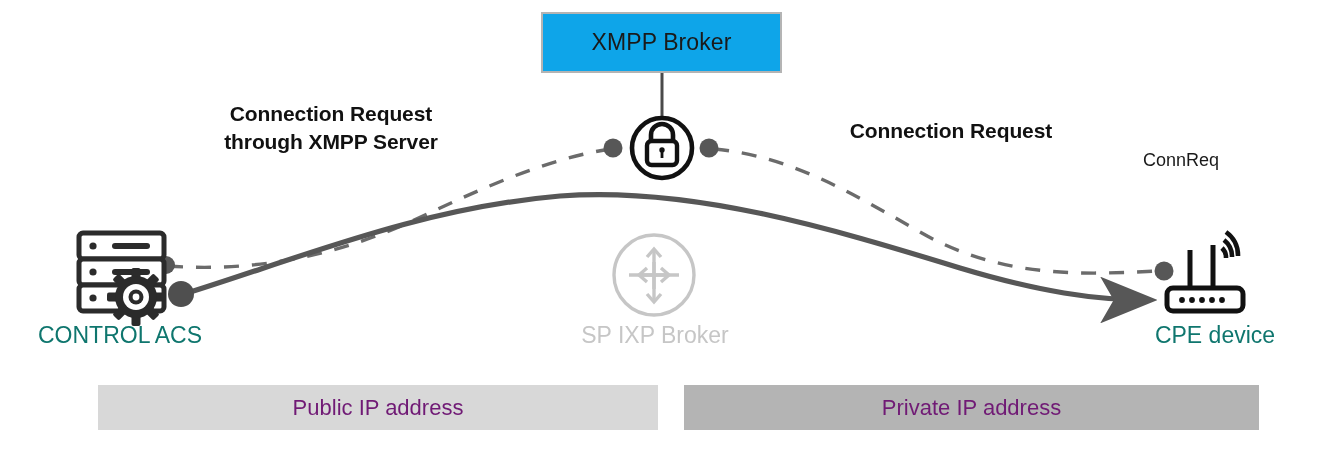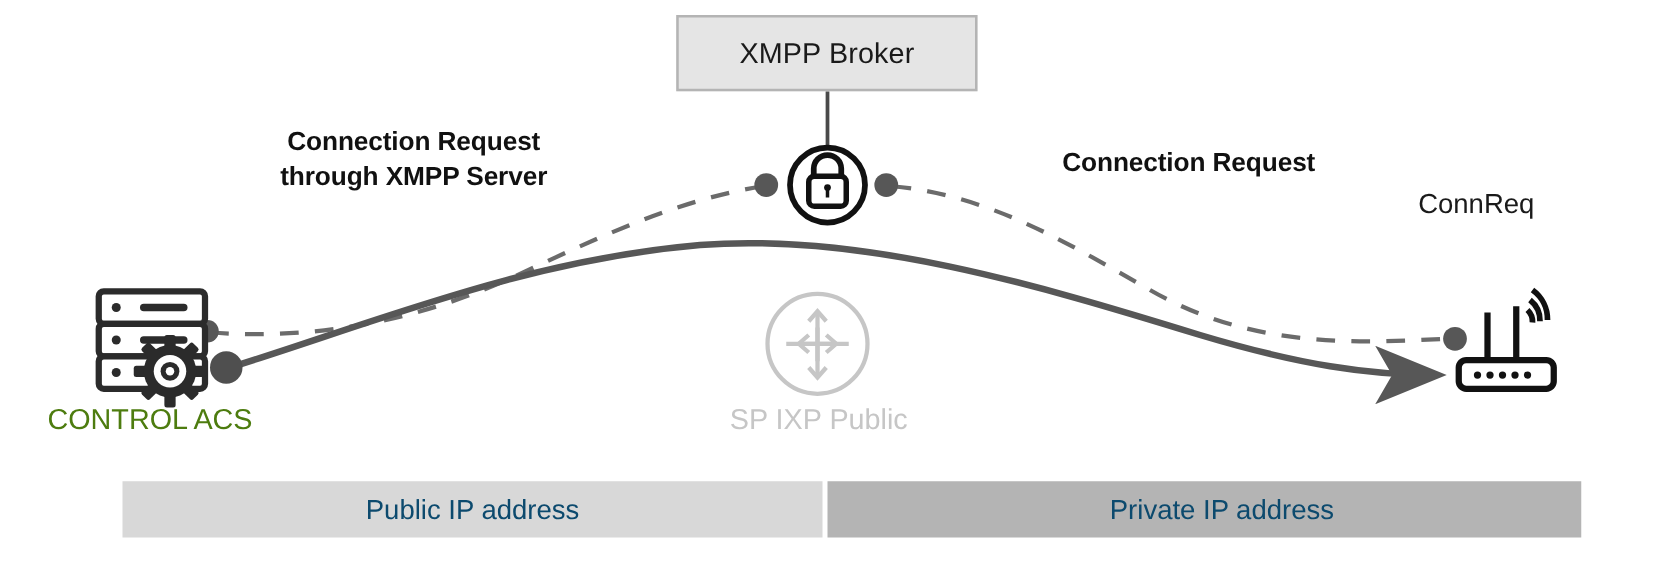--- a/index.html
+++ b/index.html
@@ -27,21 +27,21 @@
   }
   .abs { position: absolute; }
 
   
   .broker-box {
     left: 541px;
     top: 12px;
     width: 241px;
     height: 61px;
     border: 2px solid #b4b4b4;
-    background: #e5e5e5;
+    background: #0ea5e9;
     box-sizing: border-box;
     display: flex;
     align-items: center;
     justify-content: center;
   }
   .broker-label {
     font-size: 23px;
     color: #1a1a1a;
     letter-spacing: 0.1px;
   }
@@ -65,62 +65,61 @@
     top: 117px;
     width: 286px;
   }
 
   
   #connreq {
     left: 1020px;
     top: 148px;
     width: 322px;
     text-align: center;
-    font-size: 22px;
+    font-size: 18px;
     color: #1a1a1a;
     line-height: 1.38;
     white-space: nowrap;
   }
 
   
   .node-label {
     font-size: 23px;
-    color: #4d7c0f;
+    color: #0f766e;
     text-align: center;
     white-space: nowrap;
   }
   #label-acs { left: 0px; top: 322px; width: 240px; }
   #label-cpe { left: 1095px; top: 322px; width: 240px; }
   #label-ixp {
     left: 545px;
     top: 322px;
     width: 220px;
     color: #c6c6c6;
   }
 
   
   .zone-bar {
     top: 385px;
     height: 45px;
     display: flex;
     align-items: center;
     justify-content: center;
     font-size: 22px;
-    color: #0c4a6e;
+    color: #701a75;
   }
   #zone-public {
     left: 98px;
     width: 560px;
     background: #d8d8d8;
   }
   #zone-private {
-    left: 662px;
+    left: 684px;
     width: 575px;
     background: #b4b4b4;
-    padding-left: 28px;
   }
 </style>
 </head>
 <body>
 
 <div id="diagram">
 
   <svg class="svg-layer" viewBox="0 0 1342 460" xmlns="http://www.w3.org/2000/svg">
 
     <line x1="662" y1="73" x2="662" y2="119" stroke="#4a4a4a" stroke-width="3"></line>
@@ -229,21 +228,22 @@
 
   <div class="abs annot" id="annot-right">
     <div>Connection Request</div>
   </div>
 
   <div class="abs" id="connreq">
     <div>ConnReq</div>
   </div>
 
   <div class="abs node-label" id="label-acs">CONTROL ACS</div>
-  <div class="abs node-label" id="label-ixp">SP IXP Public</div>
+  <div class="abs node-label" id="label-ixp">SP IXP Broker</div>
+  <div class="abs node-label" id="label-cpe">CPE device</div>
 
   <div class="abs zone-bar" id="zone-public">
     <span>Public IP address</span>
   </div>
   <div class="abs zone-bar" id="zone-private">
     <span>Private IP address</span>
   </div>
 
 </div>
 

